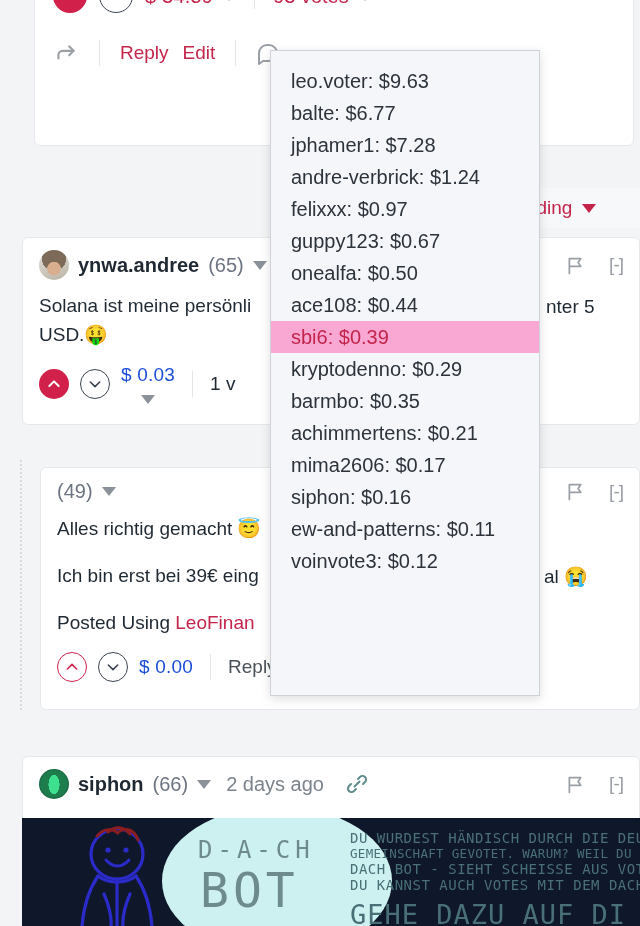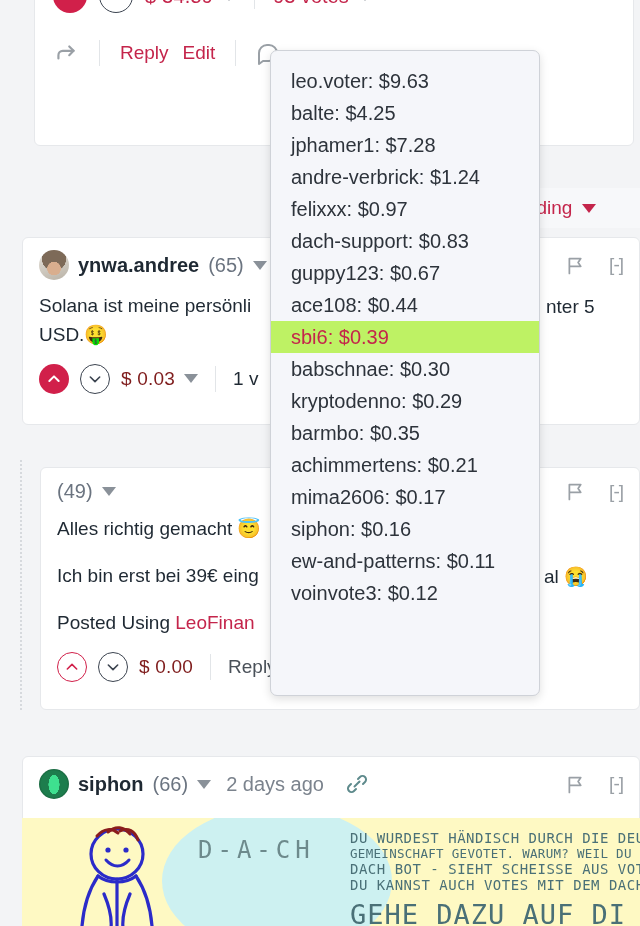--- a/index.html
+++ b/index.html
@@ -43,21 +43,21 @@
   .circle-btn.outline-gray svg { stroke: #3c4450; }
   .circle-btn.outline-red { border: 1.6px solid #d1204a; }
   .circle-btn.outline-red svg { stroke: #d1204a; }
   .circle-btn.small { width: 30px; height: 30px; }
 
   .payout {
     font-size: 20px; letter-spacing: .2px;
     display: flex; align-items: center; gap: 9px;
   }
   .payout.red { color: #c4254b; }
-  .payout.gray { color: #7f1d1d; }
+  .payout.gray { color: #1d4ed8; flex-direction: column; }
   .caret {
     width: 0; height: 0;
     border-left: 7px solid transparent;
     border-right: 7px solid transparent;
     border-top: 9px solid #8a9199;
     display: inline-block;
   }
   .sep {
     width: 1px; height: 26px; background: #e2e5e8; margin: 0 6px;
   }
@@ -141,21 +141,21 @@
   .thread-line {
     position: absolute;
     width: 0; border-left: 2px dotted #d6d9dd;
   }
 
   
   #dach-banner {
     position: absolute;
     left: 22px; top: 818px;
     width: 618px; height: 108px;
-    background: #fef9c3;
+    background: #0f172a;
     overflow: hidden;
   }
   .blob {
     position: absolute; left: 140px; top: -12px;
     width: 230px; height: 150px; border-radius: 50%;
     background: #cdf1f1;
   }
   .stick { position: absolute; left: 42px; top: 4px; }
   .dach-title {
     position: absolute; left: 176px; top: 18px;
@@ -176,33 +176,33 @@
   .dt2 { font-size: 12.5px; letter-spacing: .3px; }
   .dt-big { font-size: 27px; letter-spacing: 1px; margin-top: 6px; }
 
   
   #voters-tooltip {
     position: absolute;
     left: 270px; top: 50px;
     width: 270px; height: 646px;
     background: #f5f6fa;
     border: 1px solid #cfd2d8;
-    border-radius: 7px;
+    border-radius: 0;
     box-shadow: 0 3px 10px rgba(0,0,0,.13);
     padding: 14px 0 10px 0;
     overflow: hidden;
     z-index: 50;
   }
   .voter {
     font-size: 20px; line-height: 1;
     padding: 6px 0 6px 20px;
     color: #2d333b;
     white-space: nowrap;
   }
-  .voter.hl { color: #c4254b; background: #bef264; }
+  .voter.hl { color: #c4254b; background: #f9a8d4; }
 </style>
 </head>
 <body>
 
 <div class="card" id="top-post">
   <div class="vote-row">
     <div class="circle-btn filled">
       <svg width="18" height="18" viewBox="0 0 24 24" fill="none" stroke-width="3" stroke-linecap="round" stroke-linejoin="round">
           <polyline points="5 15 12 8 19 15"></polyline>
         </svg>
@@ -372,41 +372,41 @@
     <g stroke="#8a1d1d" stroke-width="3" fill="none" stroke-linecap="round">
       <path d="M33 14 C40 6 48 6 54 11"></path>
       <path d="M44 10 C52 3 60 5 66 12"></path>
       <path d="M56 9 C64 5 71 9 74 18"></path>
     </g>
     <circle cx="44" cy="28" r="2.6" fill="#2b2bc9"></circle>
     <circle cx="62" cy="28" r="2.6" fill="#2b2bc9"></circle>
     <path d="M42 38 C49 46 58 46 65 38" fill="none" stroke="#2b2bc9" stroke-width="3" stroke-linecap="round"></path>
   </svg>
   <div class="dach-title">D-A-CH</div>
+  <div class="dach-bot">BOT</div>
   <div class="dach-text">
     <div class="dt1">DU WURDEST HÄNDISCH DURCH DIE DEUTSCHE</div>
     <div class="dt2">GEMEINSCHAFT GEVOTET. WARUM? WEIL DU EIN GUTER</div>
     <div class="dt1">DACH BOT - SIEHT SCHEISSE AUS VOTET</div>
     <div class="dt1">DU KANNST AUCH VOTES MIT DEM DACH BO</div>
     <div class="dt-big">GEHE DAZU AUF DI</div>
   </div>
 </div>
 
 <div id="voters-tooltip">
   <div id="voters-list">
       <div class="voter">leo.voter: $9.63</div>
-      <div class="voter">balte: $4.25</div>
+      <div class="voter">balte: $6.77</div>
       <div class="voter">jphamer1: $7.28</div>
       <div class="voter">andre-verbrick: $1.24</div>
       <div class="voter">felixxx: $0.97</div>
-      <div class="voter">dach-support: $0.83</div>
       <div class="voter">guppy123: $0.67</div>
+      <div class="voter">onealfa: $0.50</div>
       <div class="voter">ace108: $0.44</div>
       <div class="voter hl">sbi6: $0.39</div>
-      <div class="voter">babschnae: $0.30</div>
       <div class="voter">kryptodenno: $0.29</div>
       <div class="voter">barmbo: $0.35</div>
       <div class="voter">achimmertens: $0.21</div>
       <div class="voter">mima2606: $0.17</div>
       <div class="voter">siphon: $0.16</div>
       <div class="voter">ew-and-patterns: $0.11</div>
       <div class="voter">voinvote3: $0.12</div>
     </div>
 
 </div>

